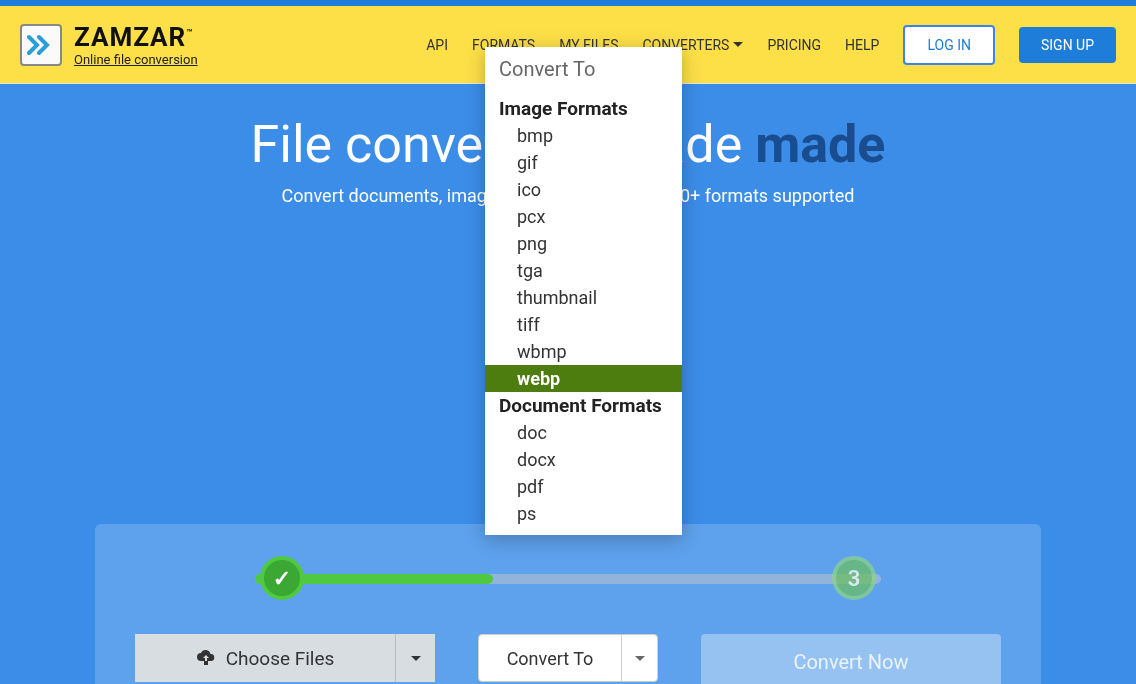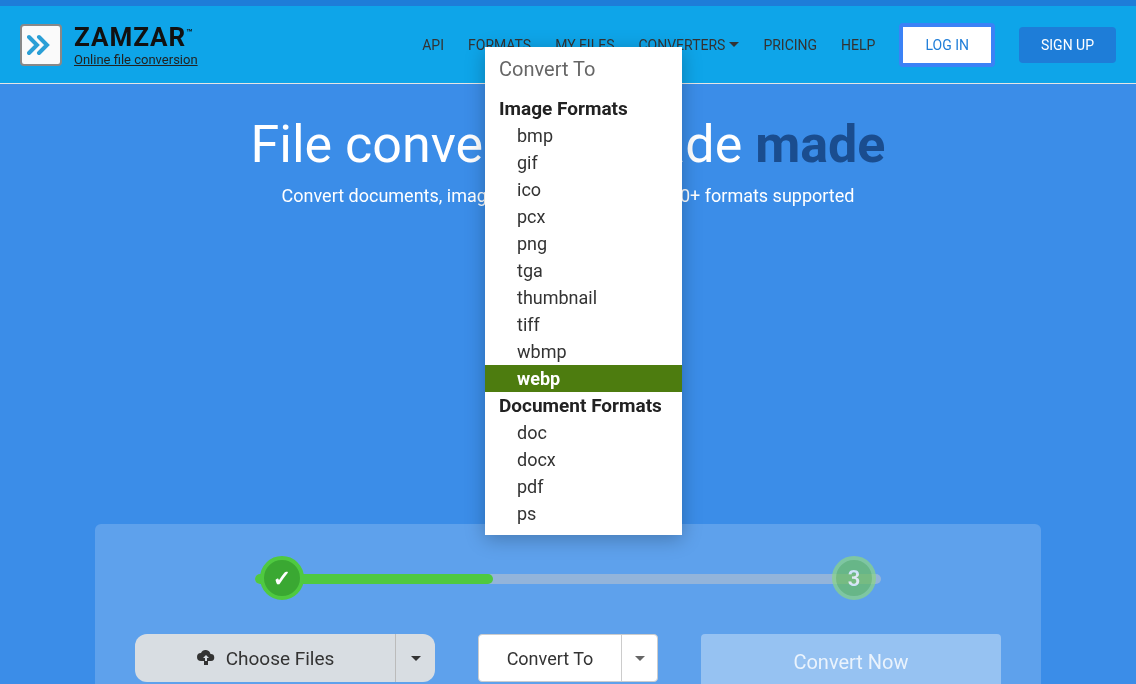--- a/index.html
+++ b/index.html
@@ -1,42 +1,42 @@
 <!DOCTYPE html>
 <html><head>
 <meta charset="utf-8">
 <style>
 * { margin: 0; padding: 0; box-sizing: border-box; font-family: -apple-system, BlinkMacSystemFont, "Segoe UI", Roboto, sans-serif; }
 body { width: 1136px; height: 684px; overflow: hidden; background: #3b8de8; position: relative; }
 .topbar { height: 6px; background: #1e7dd8; }
-.header { height: 78px; background: #0ea5e9; display: flex; align-items: center; padding: 0 20px; border-bottom: 1px solid #e5e5e5; }
+.header { height: 78px; background: #fde047; display: flex; align-items: center; padding: 0 20px; border-bottom: 1px solid #e5e5e5; }
 .logo-area { display: flex; align-items: center; gap: 12px; }
 .logo-icon { width: 42px; height: 42px; border: 2px solid #888; border-radius: 4px; display: flex; align-items: center; justify-content: center; background: #fafafa; }
 .logo-text { display: flex; flex-direction: column; }
 .brand { font-size: 26px; font-weight: 700; letter-spacing: 1px; color: #111; }
 .brand sup { font-size: 10px; }
 .tagline { font-size: 13px; color: #222; text-decoration: underline; }
 .nav { margin-left: auto; display: flex; align-items: center; gap: 24px; }
 .nav-link { color: #333; font-size: 14px; cursor: pointer; display: flex; align-items: center; gap: 4px; }
 .btn { padding: 10px 22px; border-radius: 4px; font-size: 14px; cursor: pointer; border: none; }
-.btn-outline { border: 4px solid #3b82f6; color: #1e7dd8; background: #fff; }
+.btn-outline { border: 2px solid #3b82f6; color: #1e7dd8; background: #fff; }
 .btn-primary { background: #1e7dd8; color: #fff; }
 .hero { position: relative; height: 600px; padding-top: 30px; text-align: center; color: #fff; }
 .hero-title { font-size: 52px; font-weight: 400; }
 .hero-title .easy { color: #1a4d8f; font-weight: 700; }
 .hero-sub { font-size: 18px; margin-top: 10px; }
 .converter-box { position: absolute; left: 95px; right: 95px; top: 440px; background: rgba(255,255,255,0.18); border-radius: 6px; padding: 40px 40px 50px; }
 .steps-line { position: absolute; top: 50px; left: 160px; right: 160px; height: 10px; background: rgba(200,200,200,0.5); border-radius: 5px; }
 .steps-line-fill { position: absolute; left: 0; width: 38%; height: 100%; background: #4fc940; border-radius: 5px; }
 .step-circle { position: absolute; top: 32px; width: 44px; height: 44px; border-radius: 50%; display: flex; align-items: center; justify-content: center; font-size: 22px; font-weight: 600; color: #fff; }
 .step-1 { left: 165px; background: #3aa832; border: 4px solid #4fc940; }
 .step-3 { right: 165px; background: #6bbf5e; border: 4px solid #8cd683; opacity: 0.7; }
 .actions-row { display: flex; justify-content: space-between; gap: 40px; margin-top: 70px; }
 .action-col { flex: 1; display: flex; flex-direction: column; align-items: center; }
-.choose-btn { background: #d8dde2; color: #333; border-radius: 12px; display: flex; align-items: center; width: 300px; height: 48px; }
+.choose-btn { background: #d8dde2; color: #333; border-radius: 0; display: flex; align-items: center; width: 300px; height: 48px; }
 .choose-main { flex: 1; display: flex; align-items: center; justify-content: center; gap: 10px; font-size: 19px; cursor: pointer; }
 .choose-caret { width: 40px; height: 100%; border-left: 1px solid #bbb; display: flex; align-items: center; justify-content: center; cursor: pointer; }
 .convert-to-btn { background: #fff; border: 1px solid #ccc; border-radius: 4px; display: flex; align-items: center; width: 180px; height: 48px; }
 .convert-to-main { flex: 1; display: flex; align-items: center; justify-content: center; font-size: 18px; color: #333; cursor: pointer; }
 .convert-to-caret { width: 36px; height: 100%; border-left: 1px solid #ccc; display: flex; align-items: center; justify-content: center; cursor: pointer; color: #666; }
 .convert-now-btn { background: rgba(255,255,255,0.35); color: rgba(255,255,255,0.8); border-radius: 4px; width: 300px; height: 56px; font-size: 20px; display: flex; align-items: center; justify-content: center; cursor: pointer; }
 .dropdown { position: absolute; top: 47px; left: 485px; width: 197px; background: #fff; box-shadow: 0 4px 18px rgba(0,0,0,0.25); z-index: 100; padding-bottom: 8px; }
 .dropdown-title { font-size: 20px; color: #666; padding: 10px 14px 14px; }
 .dropdown-group { font-size: 19px; font-weight: 700; color: #222; padding: 2px 14px; }
 .dropdown-item { font-size: 18px; color: #333; padding: 3px 14px 3px 32px; cursor: pointer; }

